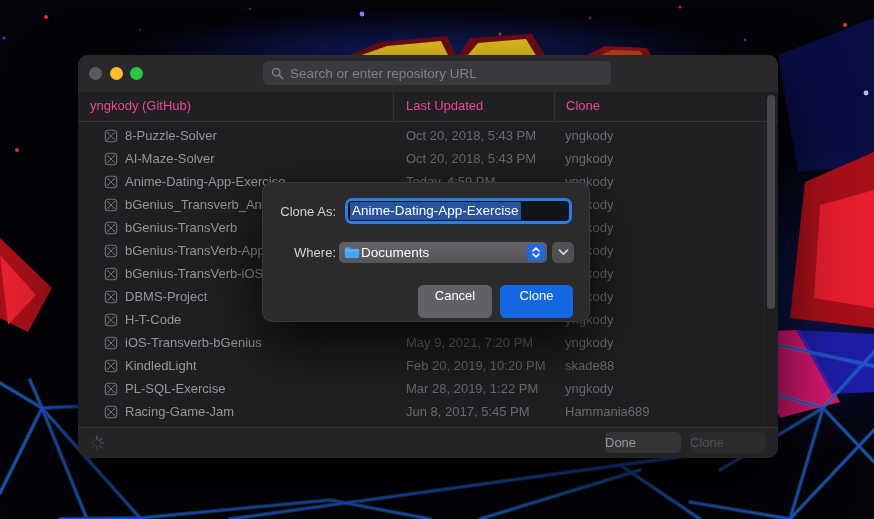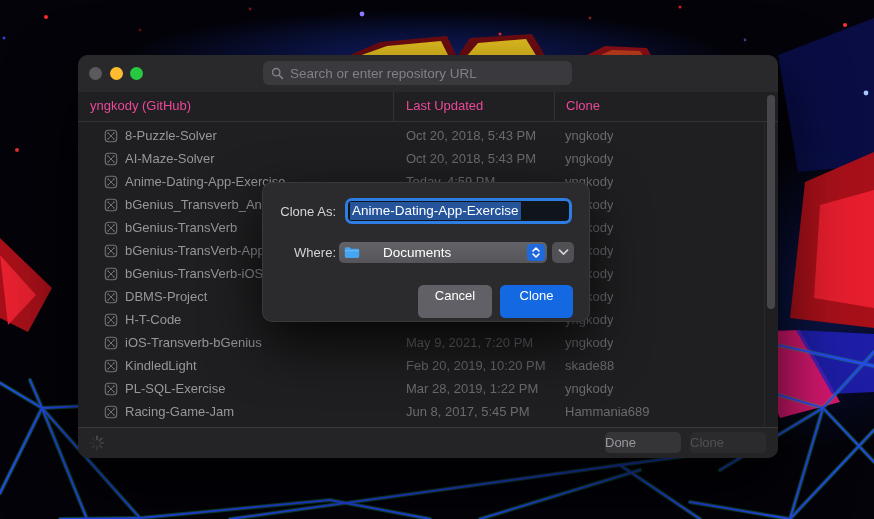--- a/index.html
+++ b/index.html
@@ -6,21 +6,21 @@
   .canvas{position:relative;width:874px;height:519px;overflow:hidden;background:#030309;
           font-family:"Liberation Sans",sans-serif;-webkit-font-smoothing:antialiased;}
   #bg{position:absolute;left:0;top:0;z-index:0;}
 
   
   .window{position:absolute;left:78px;top:55px;width:700px;height:403px;background:#1f1f21;
           border-radius:10px;box-shadow:0 30px 70px rgba(0,0,0,.78);z-index:2;}
   .titlebar{position:relative;height:37px;background:#29292b;border-radius:10px 10px 0 0;
             border-bottom:1px solid #151517;}
   .tl{position:absolute;top:12px;width:13px;height:13px;border-radius:50%;}
-  .search{position:absolute;left:185px;top:6px;width:309px;height:24px;background:#3a3a3e;
+  .search{position:absolute;left:185px;top:6px;width:348px;height:24px;background:#3a3a3e;
           border-radius:6px;display:flex;align-items:center;padding:0 8px;box-sizing:border-box;
           color:#80808a;font-size:13.5px;gap:6px;}
   .hdr{position:absolute;left:0;right:0;top:37px;height:29px;background:#202023;
        border-bottom:1px solid #333336;font-size:13px;color:#ec4899;text-decoration:underline;}
   .hdr span{position:absolute;top:6px;}
   .vsep{position:absolute;top:37px;height:29px;width:1px;background:#333336;}
   .vsep2{position:absolute;top:66px;bottom:30px;width:1px;background:#29292c;}
   .rows{position:absolute;left:0;right:12px;top:66px;bottom:30px;overflow:hidden;padding-top:3px;}
   .row{height:23px;display:flex;align-items:center;font-size:13px;white-space:nowrap;}
   .cell-name{width:315px;box-sizing:border-box;padding-left:26px;display:flex;align-items:center;
@@ -42,21 +42,21 @@
           border-radius:10px;border:1px solid rgba(255,255,255,.07);box-sizing:border-box;
           box-shadow:0 22px 55px rgba(0,0,0,.8);z-index:3;font-size:13px;color:#d4d4d8;}
   .dlg-label{position:absolute;text-align:right;width:73px;left:0;}
   .savefield{position:absolute;left:82px;top:15px;width:227px;height:26px;box-sizing:border-box;
              background:#10151c;border:3px solid #2d7de2;border-radius:7px;display:flex;align-items:center;}
   .savefield .sel{margin-left:2px;padding:0 2px;background:#25549b;color:#fff;font-size:13.5px;
                   line-height:18px;}
   .popup{position:absolute;left:76px;top:59px;width:208px;height:21px;box-sizing:border-box;
          background:linear-gradient(#626267,#55555a);border-radius:5px;display:flex;
          align-items:center;padding:0 2px 0 5px;color:#fff;}
-  .popup .ptxt{margin-left:23px;font-size:13.5px;}
+  .popup .ptxt{margin-left:1px;font-size:13.5px;}
   .stepper{margin-left:auto;width:18px;height:17px;background:#2069dd;border-radius:4px;
            display:flex;align-items:center;justify-content:center;}
   .disclosure{position:absolute;left:289px;top:59px;width:22px;height:21px;background:#505055;
               border-radius:5px;display:flex;align-items:center;justify-content:center;}
   .dbtn{position:absolute;top:102px;height:33px;border-radius:5.5px;color:#fff;text-align:center;
         line-height:21px;font-size:13px;}
   .dbtn.cancel{left:155px;width:74px;background:#606066;}
   .dbtn.clone{left:237px;width:73px;background:#1469e3;}
 </style>
 </head>

